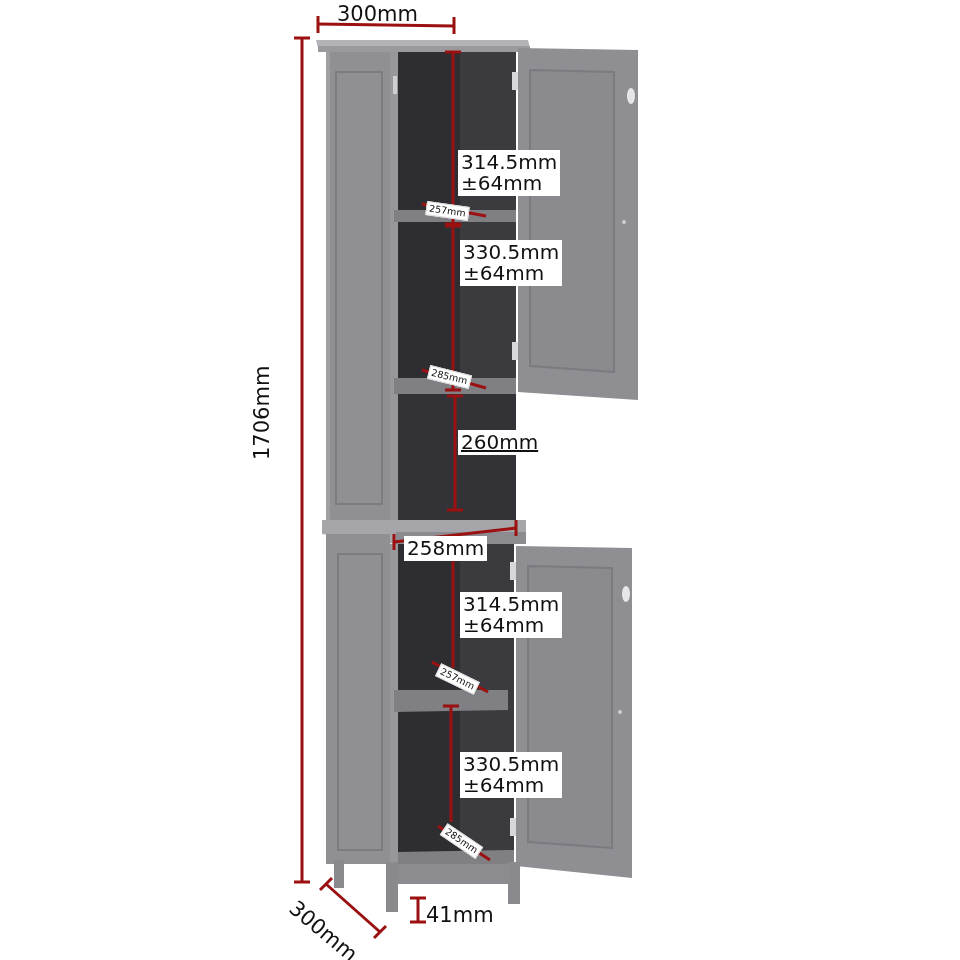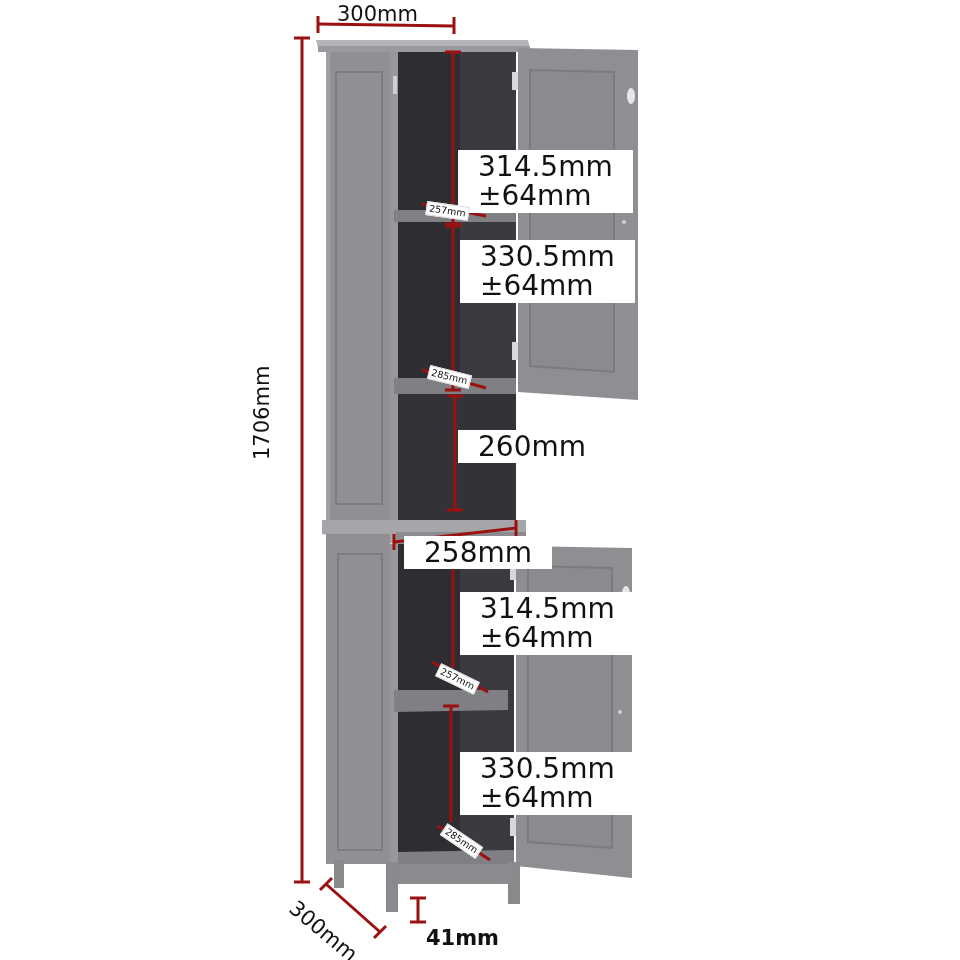--- a/index.html
+++ b/index.html
@@ -1,21 +1,21 @@
 <!DOCTYPE html>
 <html><head>
 <meta charset="utf-8">
 <style>
   html, body { margin: 0; padding: 0; background: #ffffff; }
   body { width: 960px; height: 960px; position: relative; overflow: hidden;
          font-family: "Liberation Sans", "DejaVu Sans", sans-serif; }
   svg { position: absolute; left: 0; top: 0; }
   .lbl { position: absolute; background: #ffffff; color: #111; line-height: 1.05;
          white-space: nowrap; font-family: "DejaVu Sans", sans-serif; }
-  .big { font-size: 28px; padding: 2px 20px; }
+  .big { font-size: 20px; padding: 2px 3px; }
   .small { font-size: 9.5px; padding: 1px 2px; border: 1px solid #ddd; }
   .plain { position: absolute; color: #111; font-size: 21px; white-space: nowrap;
            font-family: "DejaVu Sans", sans-serif; }
 </style>
 </head>
 <body>
 
 <svg width="960" height="960" viewBox="0 0 960 960">
 
   <g>
@@ -115,33 +115,33 @@
     <line x1="422" y1="204" x2="486" y2="216"></line>
     <line x1="422" y1="370" x2="486" y2="388"></line>
     <line x1="432" y1="662" x2="488" y2="692"></line>
     <line x1="438" y1="826" x2="490" y2="860"></line>
   </g>
 </svg>
 
 <div class="plain" style="left:337px;top:2px;">300mm</div>
 <div class="plain" style="left:250px;top:460px;transform:rotate(-90deg);transform-origin:left top;">1706mm</div>
 <div class="plain" style="left:300px;top:896px;transform:rotate(40deg);transform-origin:left top;">300mm</div>
-<div class="plain" style="left:426px;top:926px;font-weight:bold;">41mm</div>
+<div class="plain" style="left:426px;top:903px;">41mm</div>
 
 <div class="lbl big" style="left:458px;top:150px;">
   <div>314.5mm</div>
   <div>±64mm</div>
 </div>
 <div class="lbl small" style="left:426px;top:204px;transform:rotate(8deg);">257mm</div>
 <div class="lbl big" style="left:460px;top:240px;">
   <div>330.5mm</div>
   <div>±64mm</div>
 </div>
 <div class="lbl small" style="left:428px;top:370px;transform:rotate(14deg);">285mm</div>
-<div class="lbl big" style="left:458px;top:430px;">260mm</div>
+<div class="lbl big" style="left:458px;top:430px;text-decoration:underline;">260mm</div>
 <div class="lbl big" style="left:404px;top:536px;">258mm</div>
 
 <div class="lbl big" style="left:460px;top:592px;">
   <div>314.5mm</div>
   <div>±64mm</div>
 </div>
 <div class="lbl small" style="left:436px;top:672px;transform:rotate(26deg);">257mm</div>
 <div class="lbl big" style="left:460px;top:752px;">
   <div>330.5mm</div>
   <div>±64mm</div>

